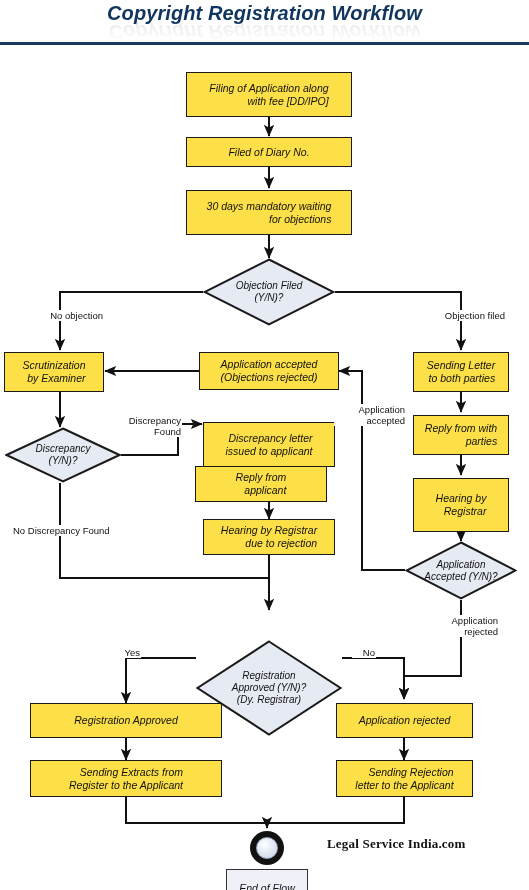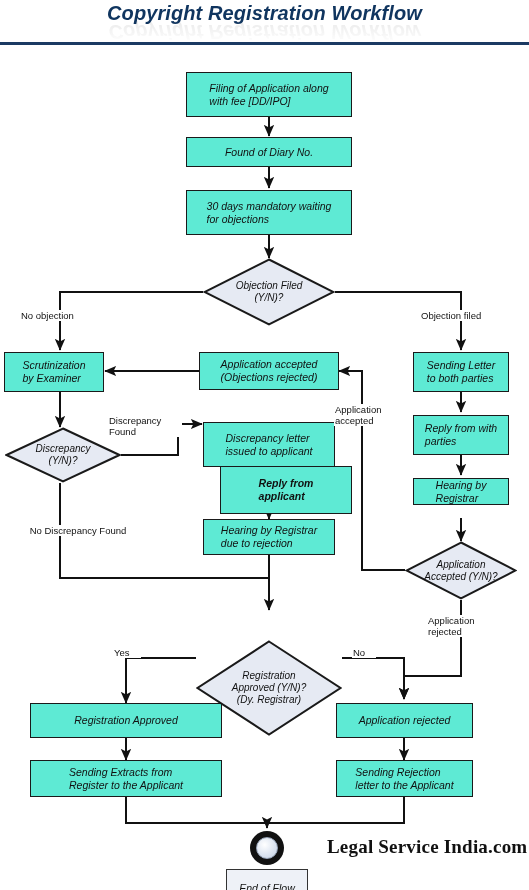--- a/index.html
+++ b/index.html
@@ -72,26 +72,26 @@
     height: 890px;
   }
 
   
   .node {
     position: absolute;
     box-sizing: border-box;
     display: flex;
     align-items: center;
     justify-content: center;
-    text-align: left;
+    text-align: right;
     font-style: italic;
     font-size: 10.5px;
     line-height: 13px;
     color: #111111;
-    background: #5eead4;
+    background: #fde047;
     border: 1.6px solid #1a1a1a;
     padding: 2px 4px;
     white-space: pre-line;
   }
 
   .diamond-wrap {
     position: absolute;
     display: flex;
     align-items: center;
     justify-content: center;
@@ -113,21 +113,21 @@
     white-space: pre-line;
     pointer-events: none;
   }
 
   .edge-label {
     position: absolute;
     font-size: 9.5px;
     line-height: 11px;
     color: #111111;
     font-style: normal;
-    text-align: left;
+    text-align: right;
     white-space: pre-line;
     background: #ffffff;
     padding: 0 1px;
   }
 
   
   #end-circle {
     position: absolute;
     left: 250px; top: 831px;
     width: 34px; height: 34px;
@@ -157,21 +157,21 @@
     text-align: center;
     color: #111111;
     padding: 11px 0 2px 0;
   }
 
   
   #watermark {
     position: absolute;
     left: 327px; top: 836px;
     font-family: "Liberation Serif", serif;
-    font-size: 19px;
+    font-size: 13px;
     font-weight: bold;
     color: #111111;
     white-space: nowrap;
     letter-spacing: 0.2px;
   }
 </style>
 </head>
 <body>
 
 <div id="header">
@@ -234,44 +234,44 @@
 
       <path d="M126,797 L126,823 L404,823 L404,797"></path>
       <path d="M267,823 L267,828" marker-end="url(#arrow)"></path>
 
     </g>
   </svg>
 
   <div class="node" style="left:186px; top:72px; width:166px; height:45px;">Filing of Application along
 with fee [DD/IPO]</div>
 
-  <div class="node" style="left:186px; top:137px; width:166px; height:30px;">Found of Diary No.</div>
+  <div class="node" style="left:186px; top:137px; width:166px; height:30px;">Filed of Diary No.</div>
 
   <div class="node" style="left:186px; top:190px; width:166px; height:45px;">30 days mandatory waiting
 for objections</div>
 
   <div class="node" style="left:4px; top:352px; width:100px; height:40px;">Scrutinization
 by Examiner</div>
 
   <div class="node" style="left:199px; top:352px; width:140px; height:38px;">Application accepted
 (Objections rejected)</div>
 
   <div class="node" style="left:413px; top:352px; width:96px; height:40px;">Sending Letter
 to both parties</div>
 
   <div class="node" style="left:203px; top:404px; width:132px; height:45px;margin-top:18px;">Discrepancy letter
 issued to applicant</div>
 
   <div class="node" style="left:413px; top:415px; width:96px; height:40px;">Reply from with
 parties</div>
 
-  <div class="node" style="left:220px; top:466px; width:132px; height:48px;font-weight:bold;">Reply from
+  <div class="node" style="left:195px; top:466px; width:132px; height:36px;">Reply from
 applicant</div>
 
-  <div class="node" style="left:413px; top:478px; width:96px; height:27px;">Hearing by
+  <div class="node" style="left:413px; top:478px; width:96px; height:54px;">Hearing by
 Registrar</div>
 
   <div class="node" style="left:203px; top:519px; width:132px; height:36px;">Hearing by Registrar
 due to rejection</div>
 
   <div class="node" style="left:30px; top:703px; width:192px; height:35px;">Registration Approved</div>
 
   <div class="node" style="left:336px; top:703px; width:137px; height:35px;">Application rejected</div>
 
   <div class="node" style="left:30px; top:760px; width:192px; height:37px;">Sending Extracts from
@@ -313,21 +313,21 @@
 (Dy. Registrar)</div>
   </div>
 
   <div class="edge-label" style="left:20px; top:310px; width:82px;">No objection</div>
 
   <div class="edge-label" style="left:420px; top:310px; width:84px;">Objection filed</div>
 
   <div class="edge-label" style="left:108px; top:415px; width:72px;">Discrepancy
 Found</div>
 
-  <div class="edge-label" style="left:12px; top:525px; width:130px; text-align:center;">No Discrepancy Found</div>
+  <div class="edge-label" style="left:12px; top:525px; width:130px; text-align:left;">No Discrepancy Found</div>
 
   <div class="edge-label" style="left:334px; top:404px; width:70px;">Application
 accepted</div>
 
   <div class="edge-label" style="left:427px; top:615px; width:70px;">Application
 rejected</div>
 
   <div class="edge-label" style="left:113px; top:647px; width:26px;">Yes</div>
 
   <div class="edge-label" style="left:352px; top:647px; width:22px;">No</div>

